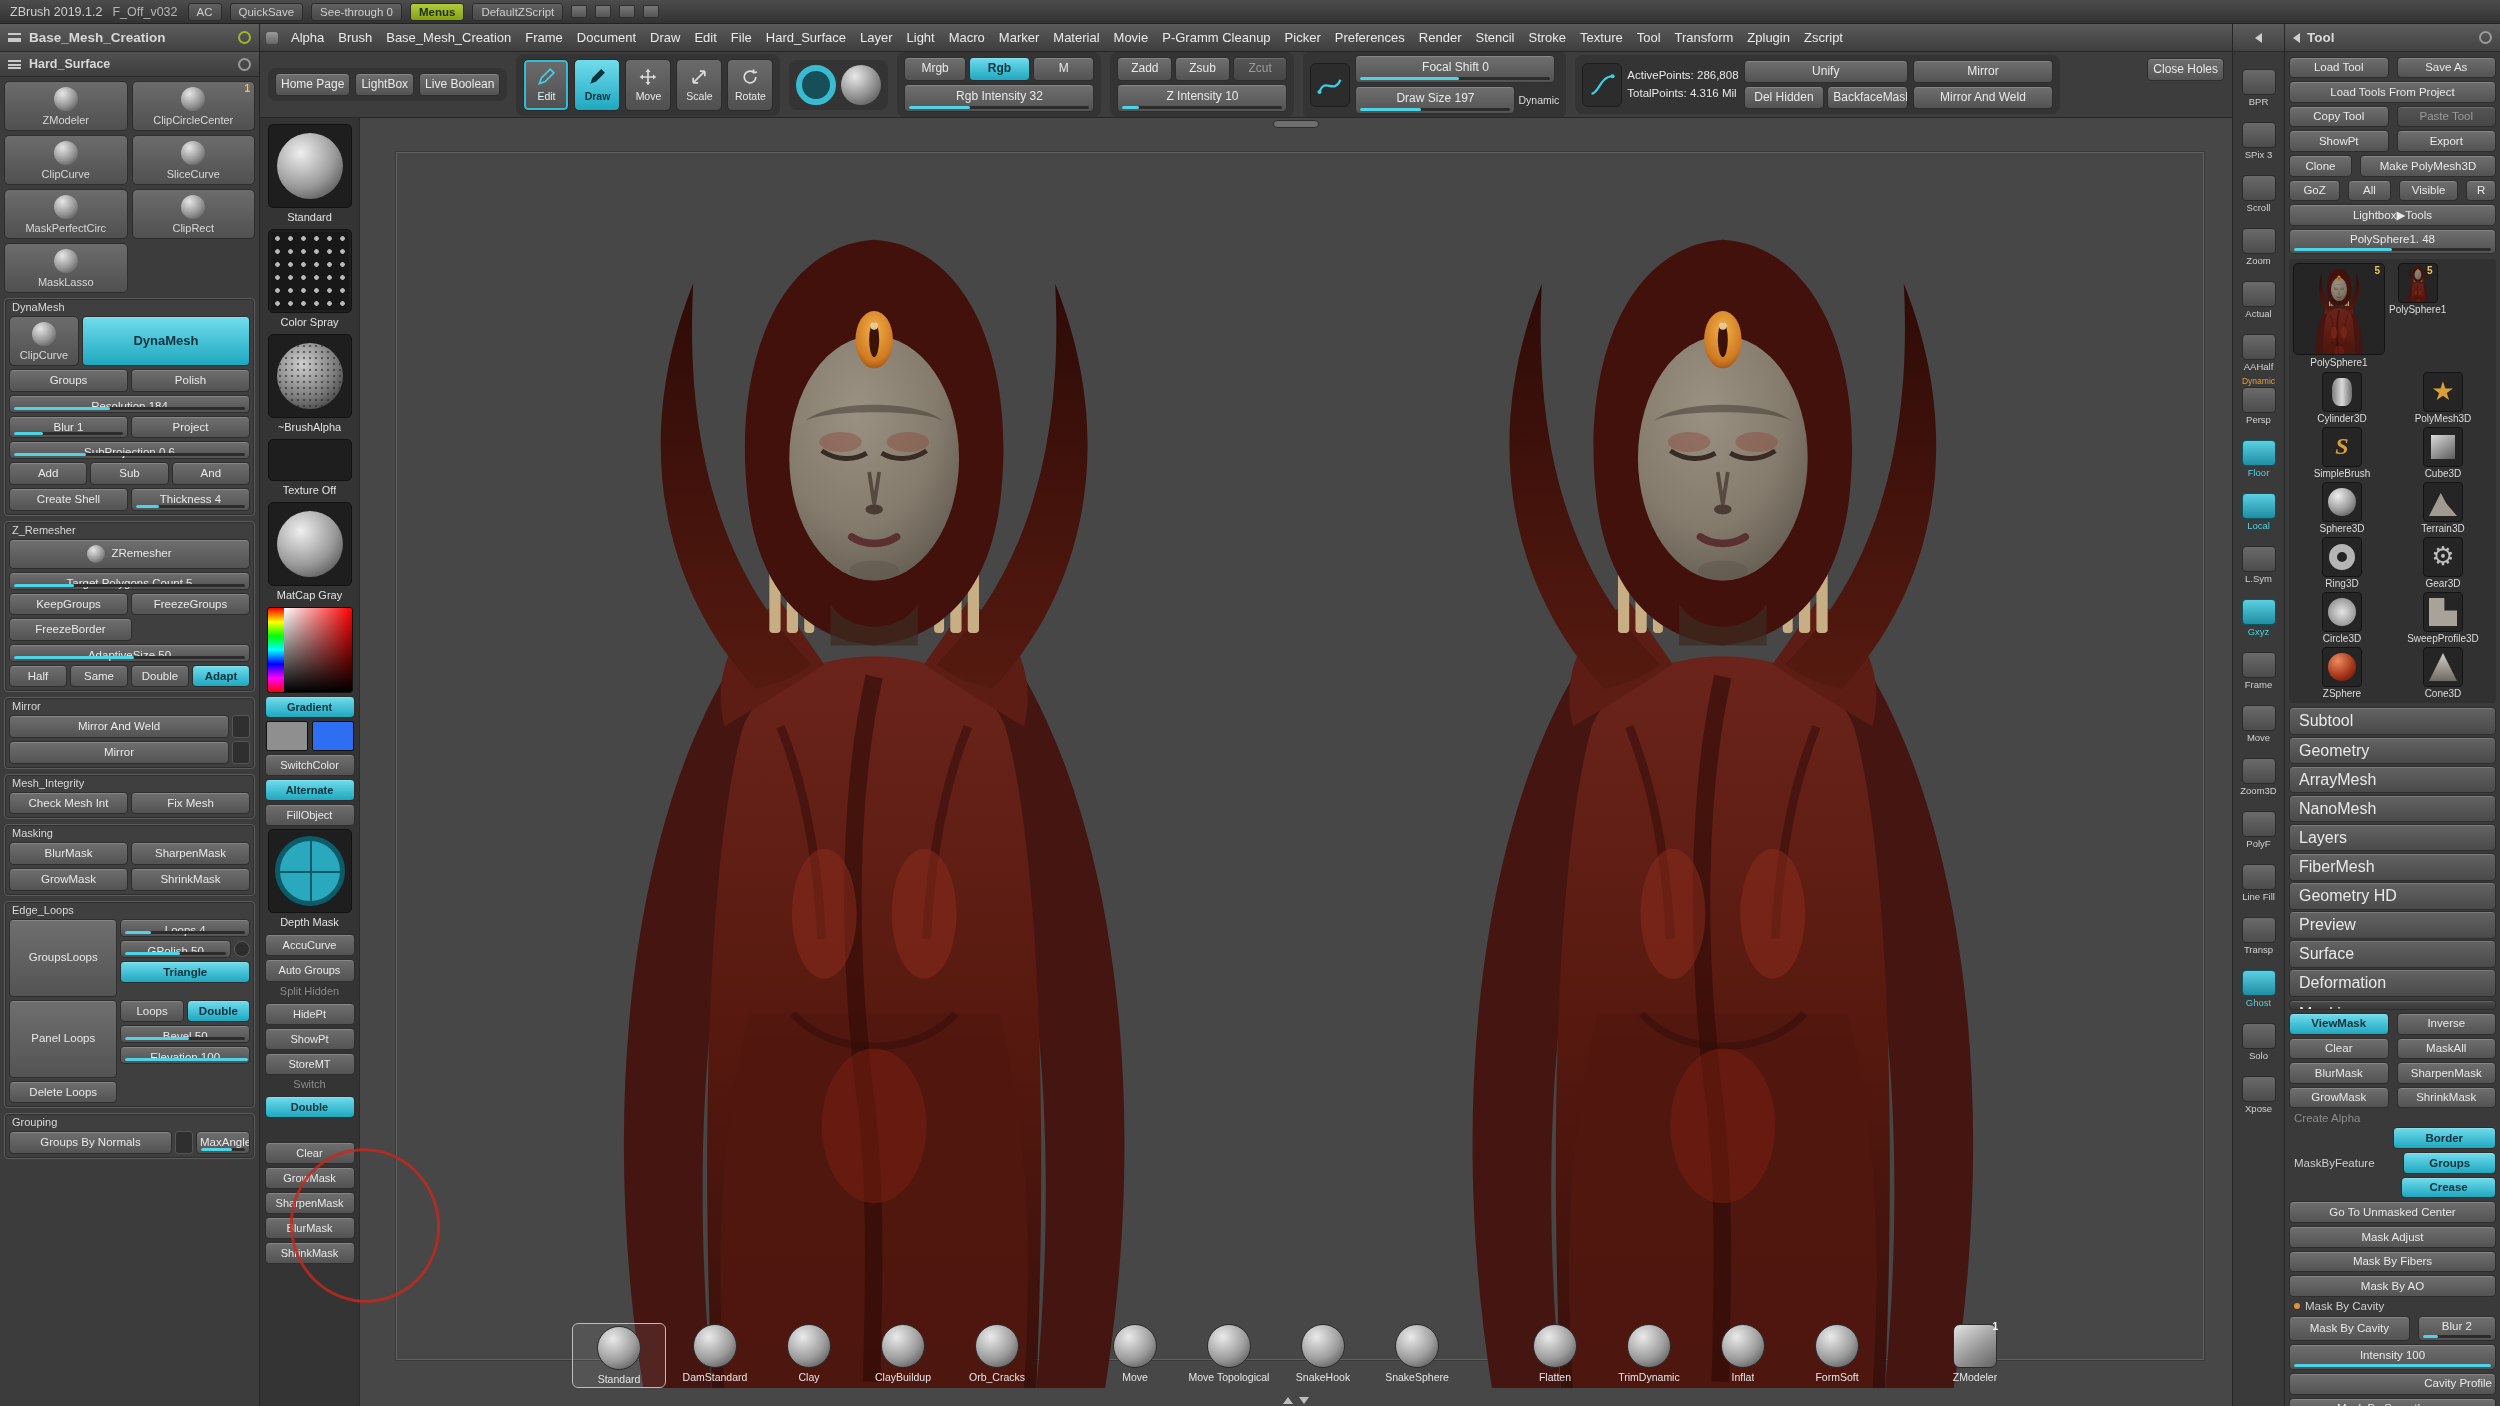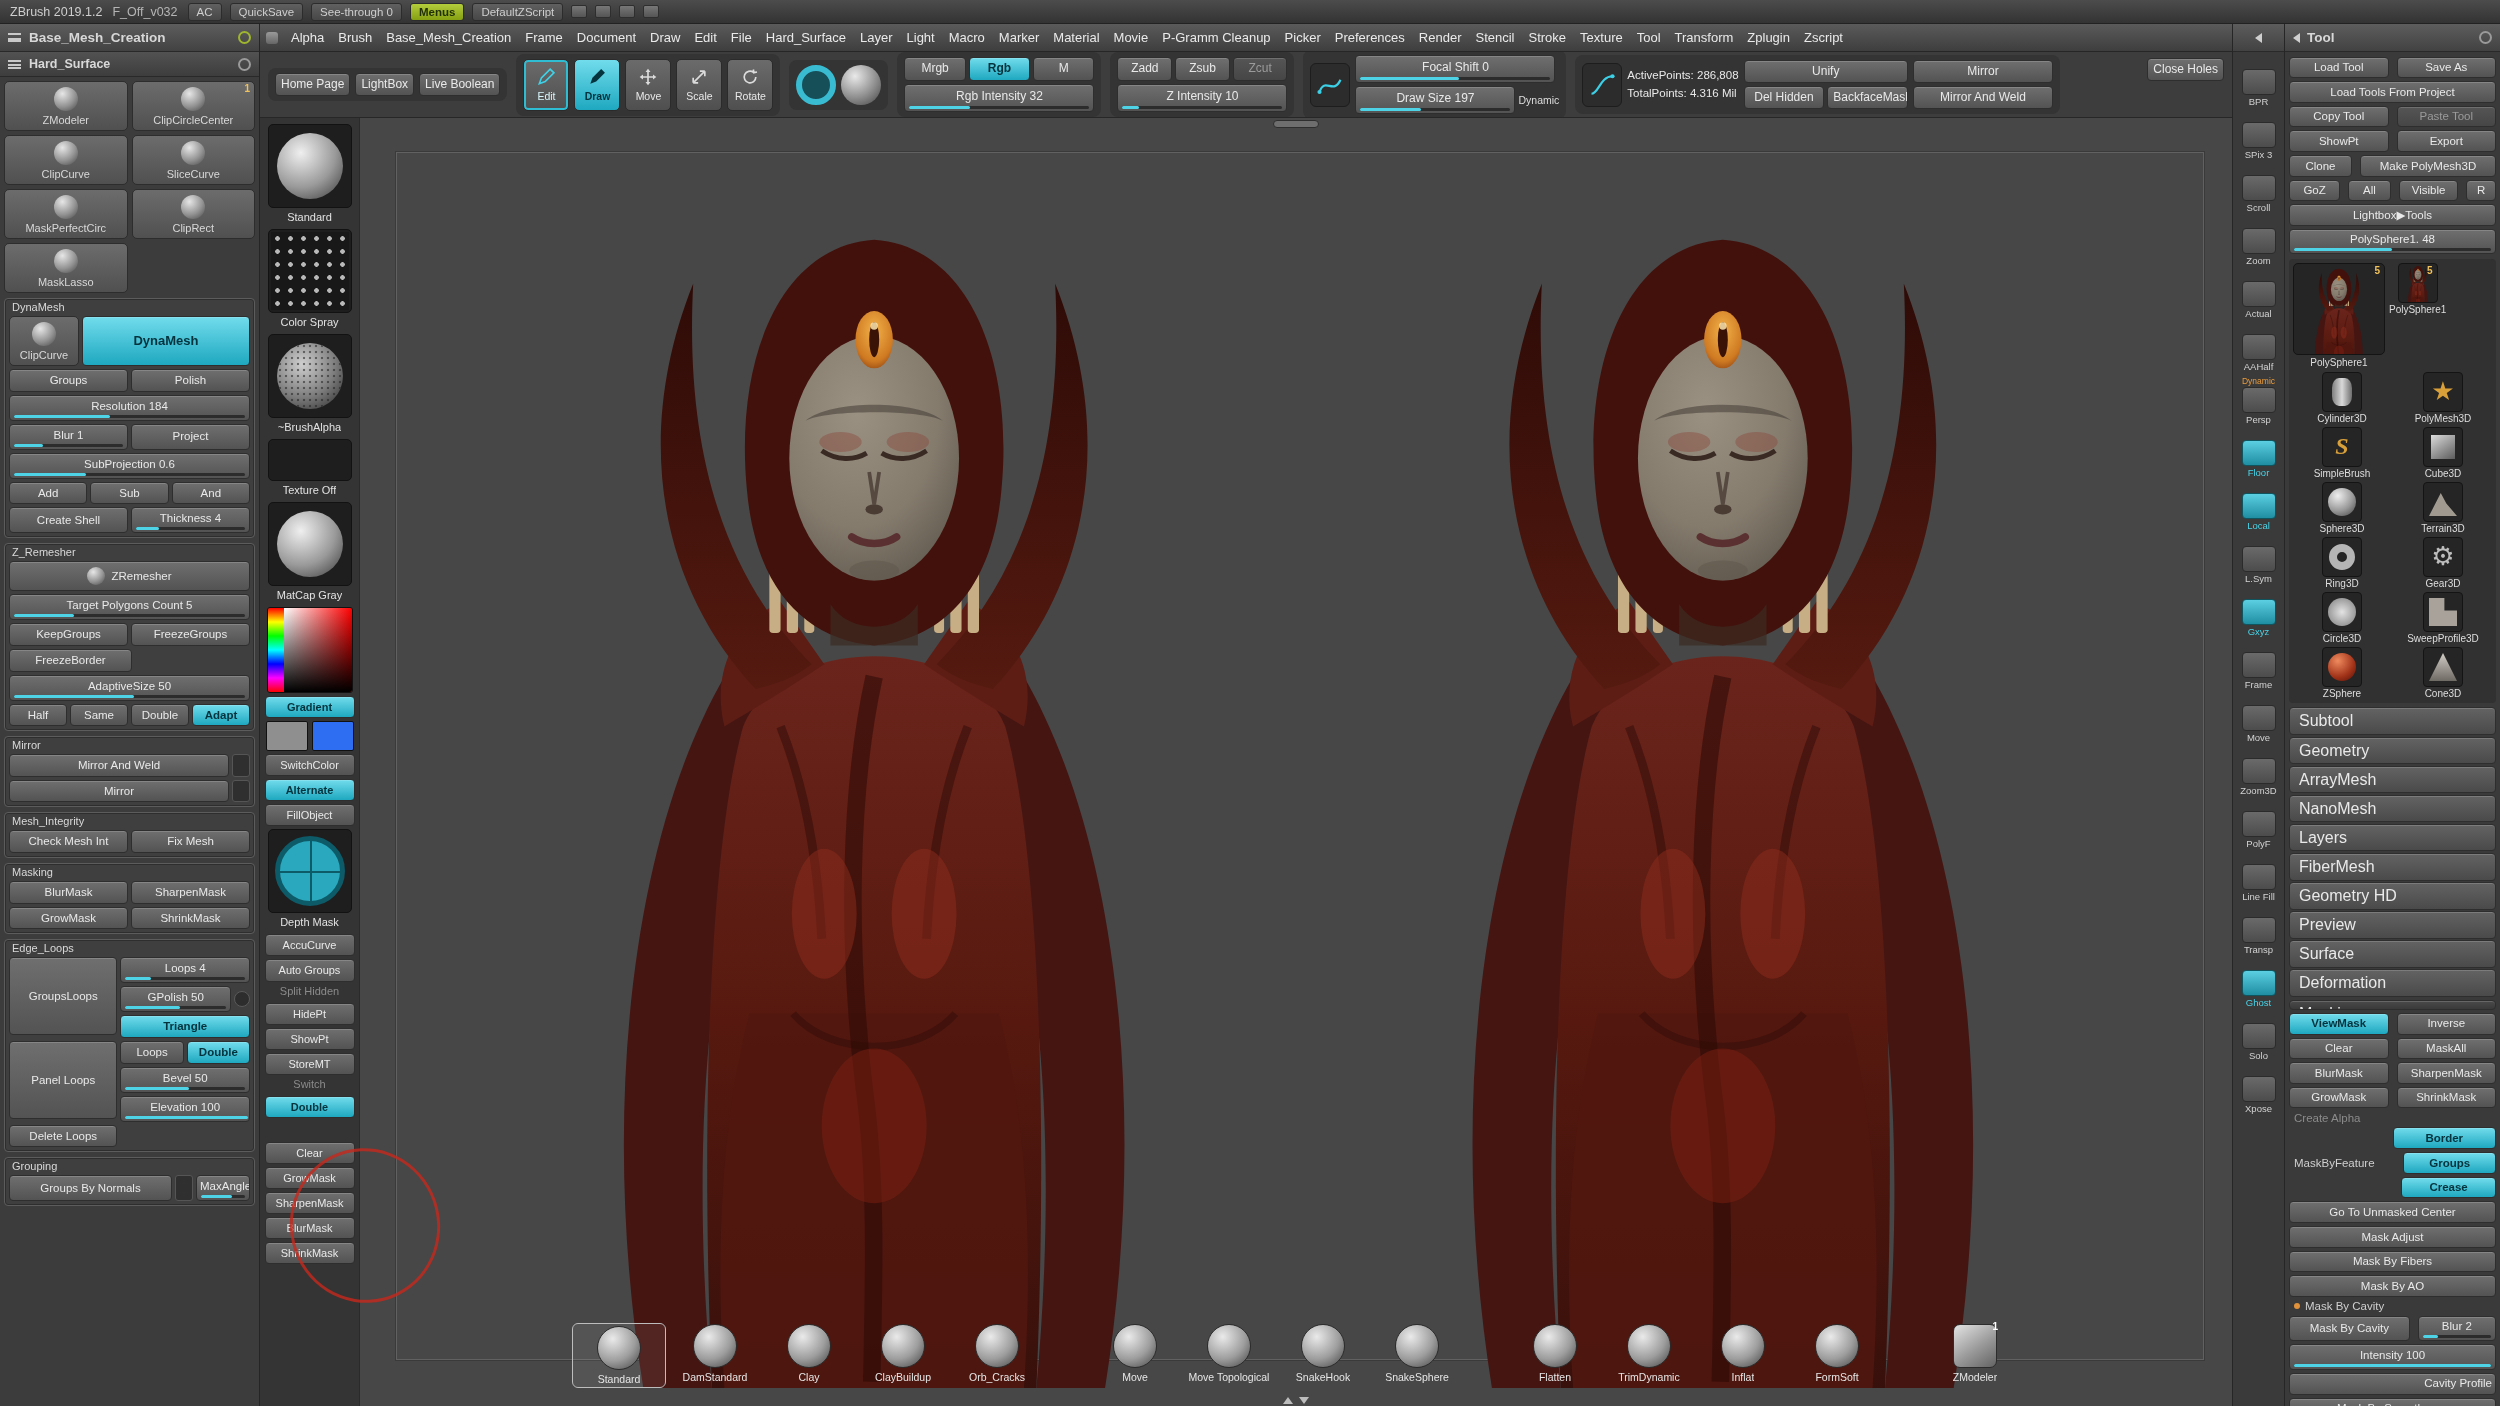--- a/index.html
+++ b/index.html
@@ -70,21 +70,21 @@
   .pal-body { padding:4px; display:flex; flex-direction:column; gap:5px; overflow:hidden; }
   .brush-grid { display:grid; grid-template-columns:1fr 1fr; gap:4px; }
   .bcell { position:relative; display:flex; flex-direction:column; align-items:center; gap:3px;
     padding:5px 2px 4px; background:linear-gradient(#6c6c6c,#505050); border:1px solid #2d2d2d;
     border-radius:5px; overflow:hidden; }
   .bcell .lbl { font-size:11px; max-width:100%; overflow:hidden; white-space:nowrap; }
   .box { position:relative; border:1px solid #5c5c5c; border-radius:4px; background:#3f3f3f;
     padding:17px 4px 4px; display:flex; flex-direction:column; gap:3px; box-shadow:inset 0 0 0 1px #2e2e2e; }
   .box-title { position:absolute; top:2px; left:7px; font-size:11px; color:#d9d9d9; }
   .box .btn, .box .slider { font-size:11.5px; padding:4px 3px; }
-  .box .slider { padding-bottom:8px; }
+  .box .slider { padding-bottom:0; }
   .btn.tall { display:flex; align-items:center; justify-content:center; }
   .circ { flex:0 0 16px !important; width:16px; height:16px; border-radius:50%; background:#2d2d2d; border:1px solid #5a5a5a; align-self:center; }
 
   
   .shelf-col { flex:0 0 100px; background:#343434; border-right:1px solid #2a2a2a; overflow:hidden;
     display:flex; flex-direction:column; align-items:center; gap:3px; padding:6px 5px; }
   .thumb { width:84px; height:84px; background:#1e1e1e; border:1px solid #121212; border-radius:5px;
     display:flex; align-items:center; justify-content:center; position:relative; overflow:hidden; }
   .thumb.small { height:42px; }
   .shelf-lbl { font-size:11px; color:#e2e2e2; margin-bottom:3px; max-width:92px; white-space:nowrap; overflow:hidden; }

